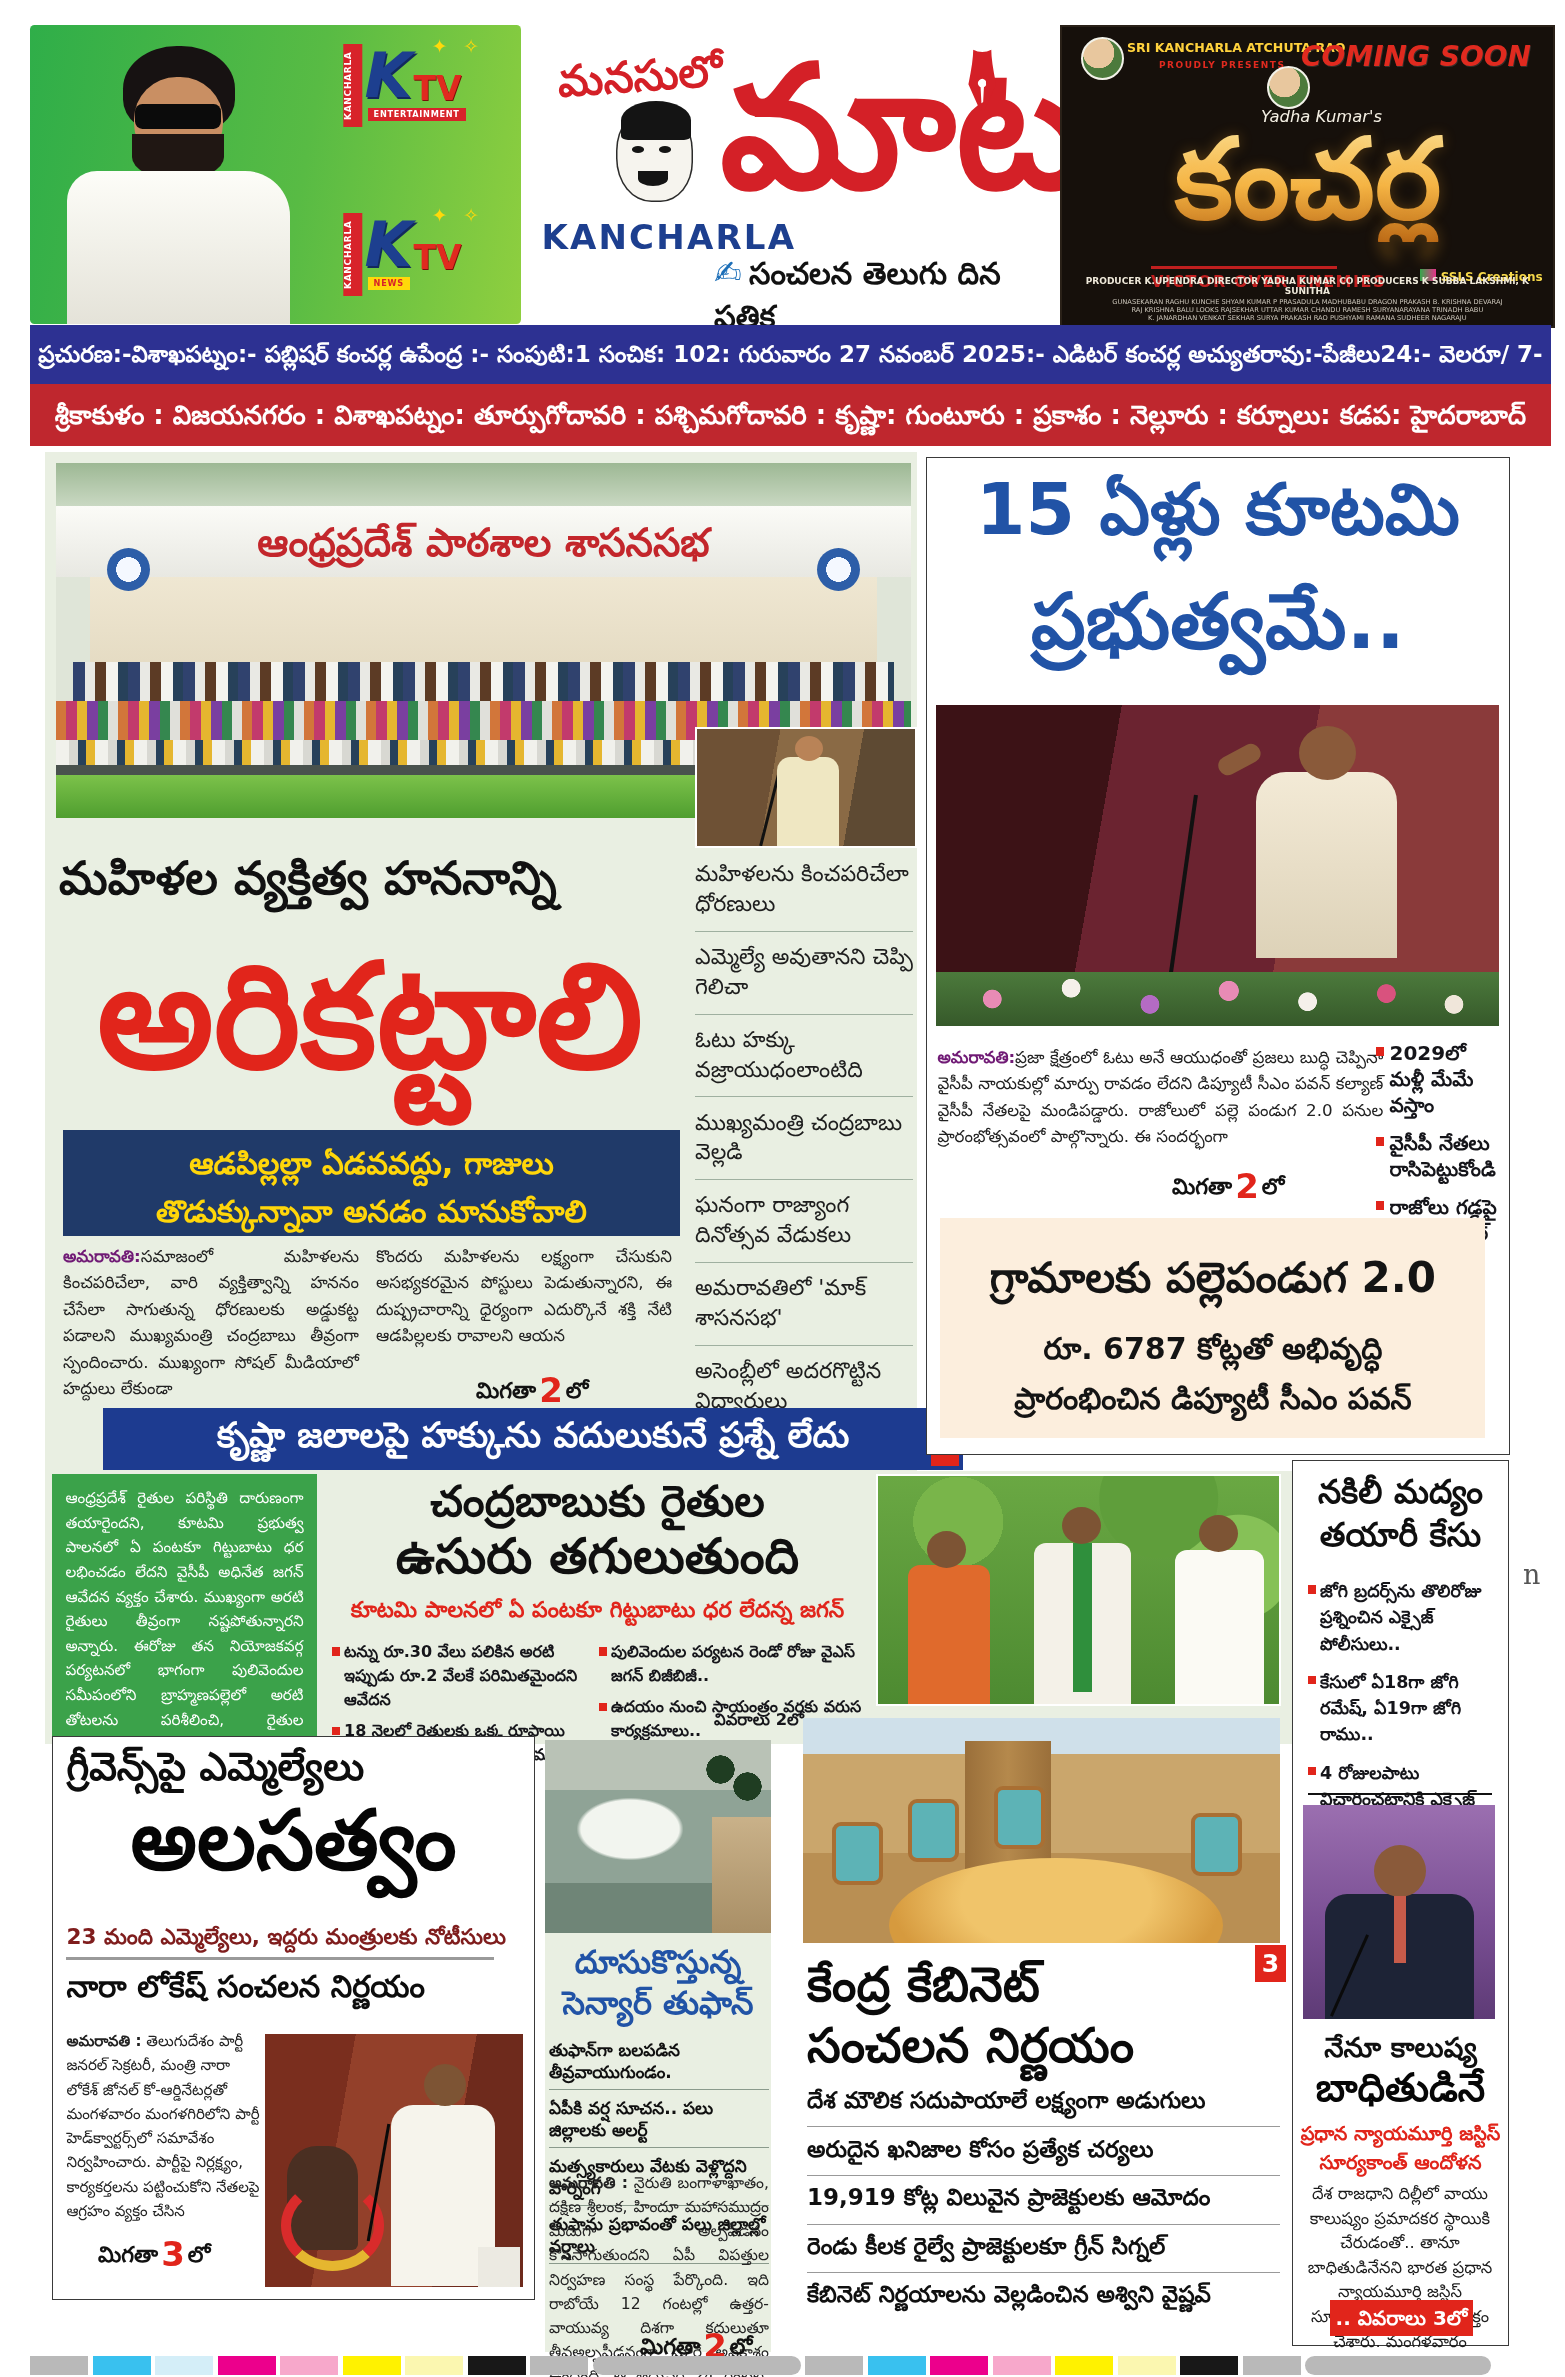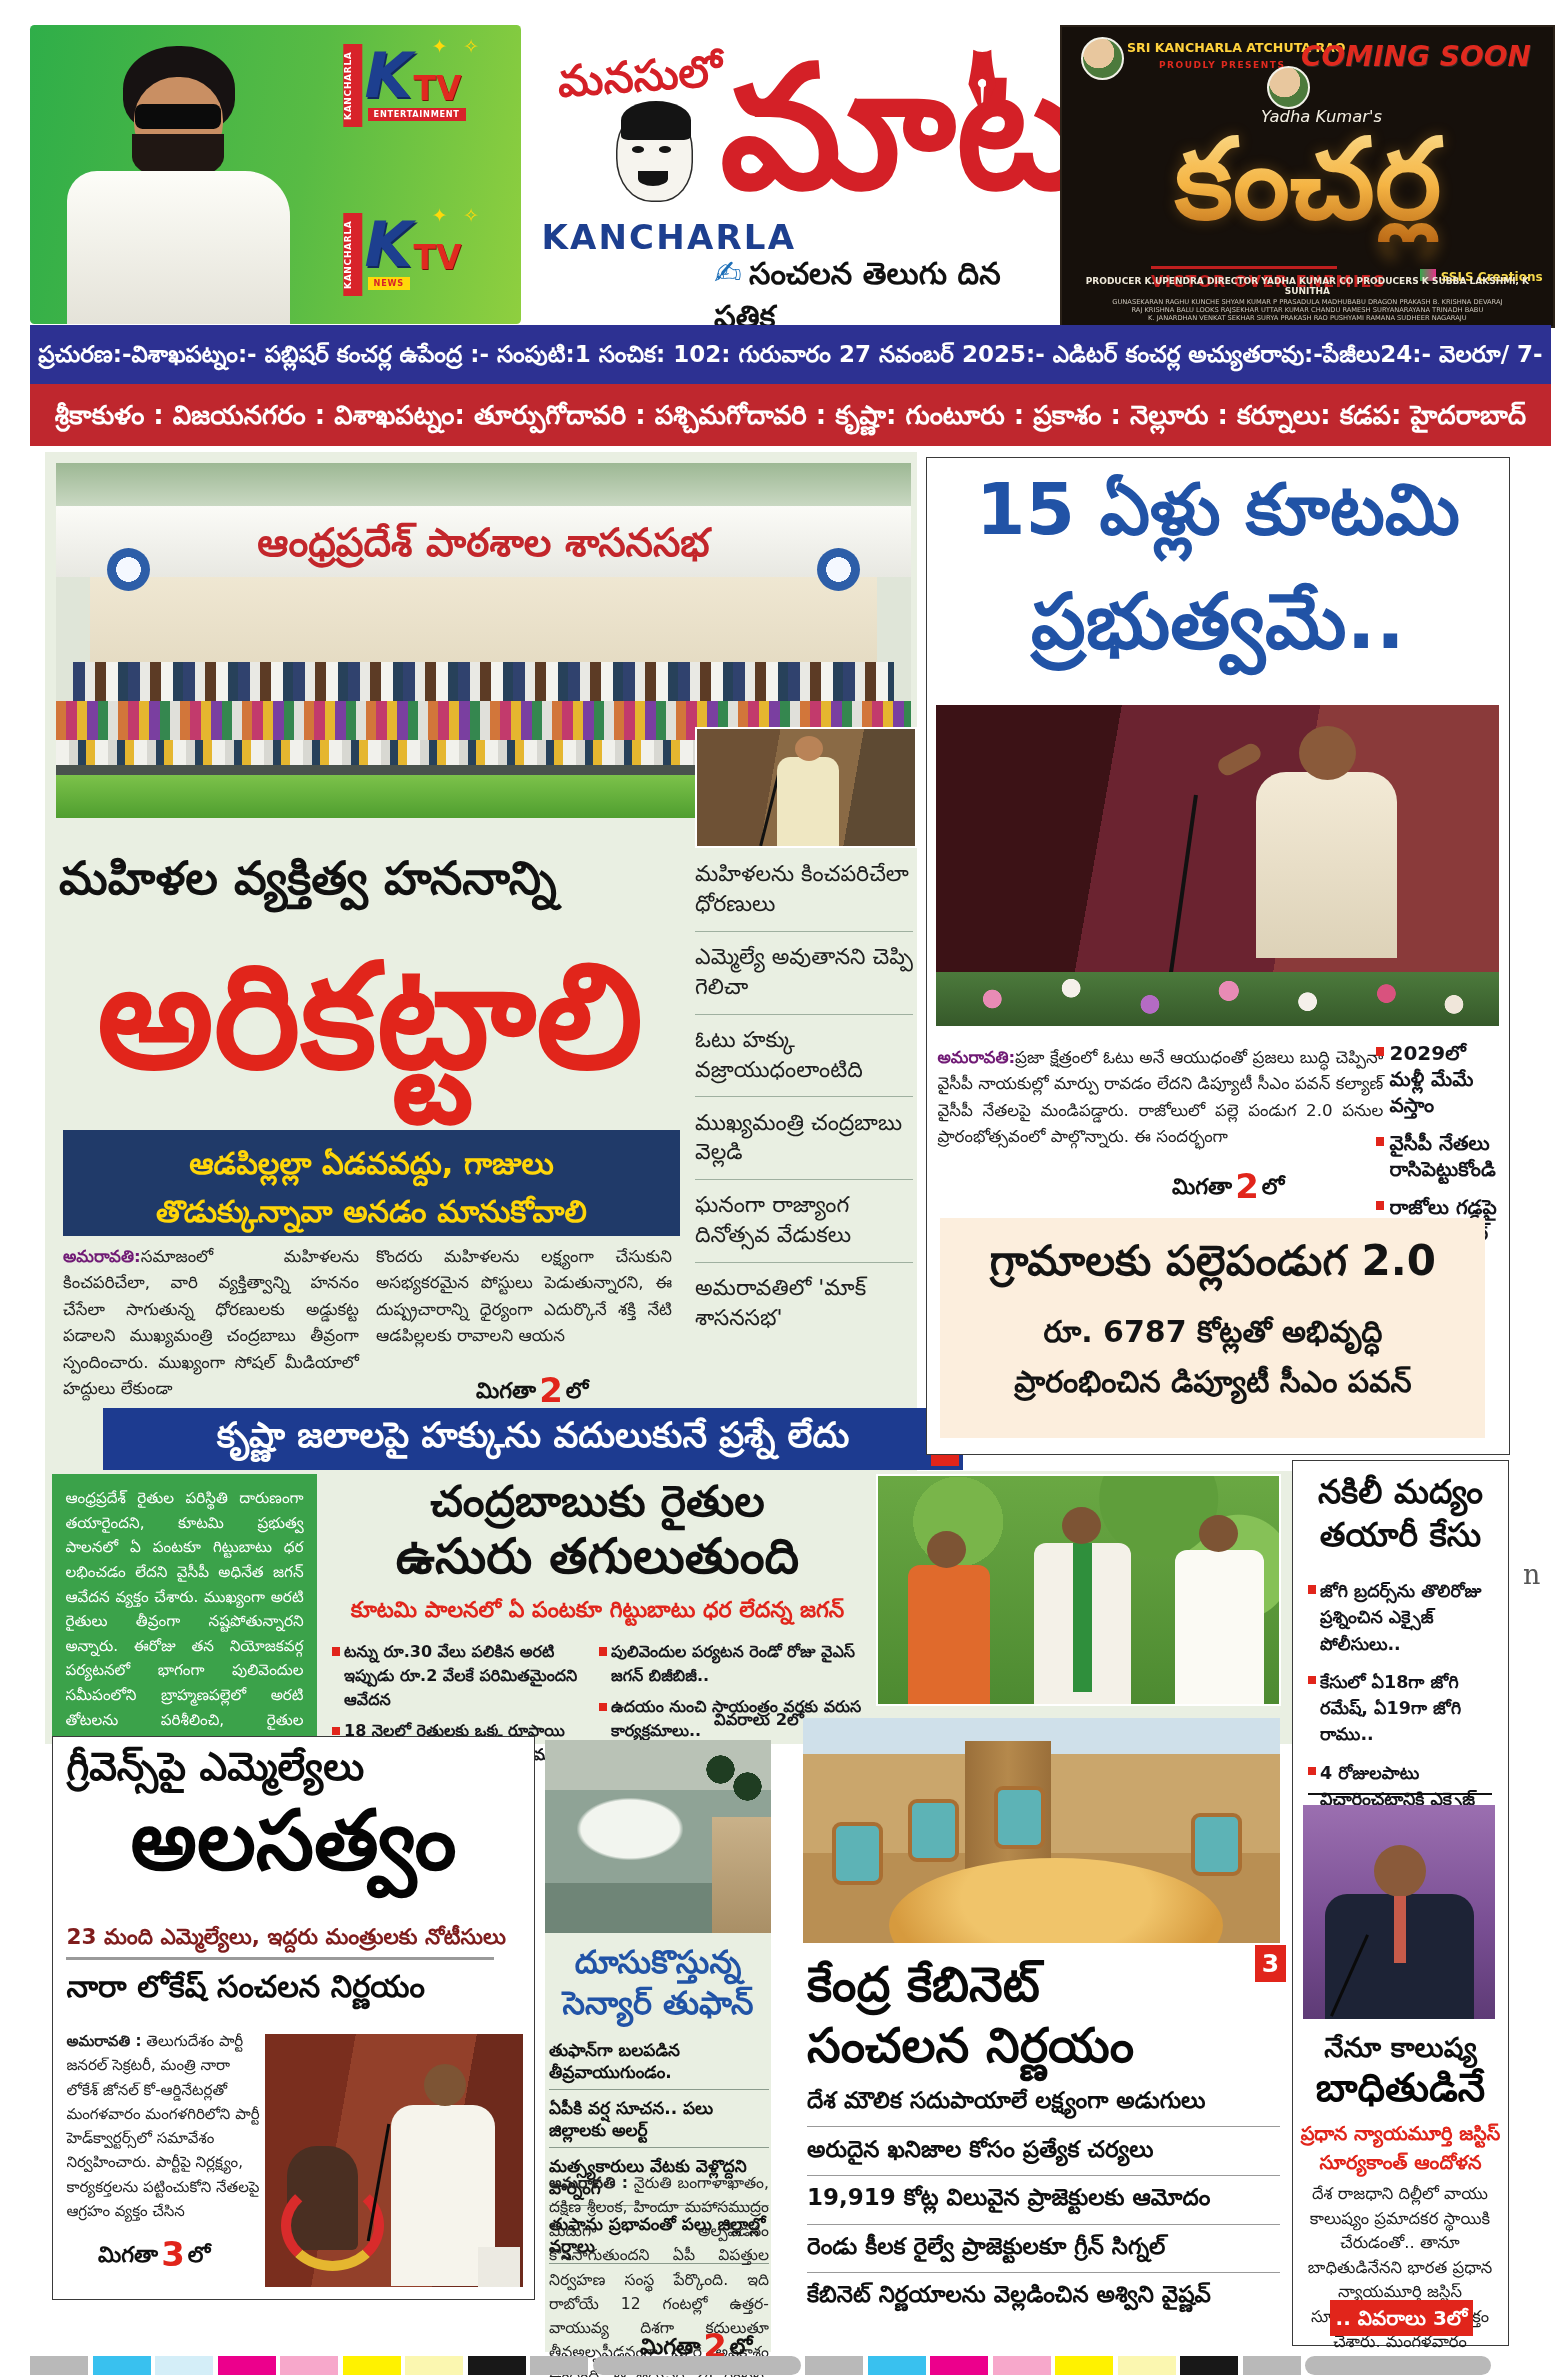--- a/index.html
+++ b/index.html
@@ -126,21 +126,21 @@
      background:radial-gradient(circle at 10% 50%,#e88bb5 0 9px,transparent 9.7px),radial-gradient(circle at 24% 30%,#f5f0ea 0 9px,transparent 9.7px),
        radial-gradient(circle at 38% 60%,#b46bc4 0 9px,transparent 9.7px),radial-gradient(circle at 52% 35%,#e88bb5 0 9.7px,transparent 10.4px),
        radial-gradient(circle at 66% 55%,#f5f0ea 0 9px,transparent 9.7px),radial-gradient(circle at 80% 40%,#d9527e 0 9px,transparent 9.7px),
        radial-gradient(circle at 92% 60%,#f0e6da 0 9px,transparent 9.7px),linear-gradient(#4c7a3c,#36592a);}
   #rp-body{position:absolute;left:10.4px;top:586px;width:446px;height:149px;}
   #rp-more{position:absolute;left:245px;top:708px;}
   #rp-bullets{position:absolute;left:461px;top:582px;width:113px;}
   .rp-item{position:relative;font-size:20px;line-height:1.3;font-weight:700;color:#15151a;margin-bottom:12px;padding-left:1.5px;}
   .sq{position:absolute;left:-12px;top:7.4px;width:8.2px;height:8.2px;background:var(--accent-red,#e1251b);}
   #peach-box{position:absolute;left:13.4px;top:760px;width:545px;height:220px;background:var(--peach,#fceedd);text-align:center;}
-  #peach-t{margin-top:18px;font-size:42px;font-weight:700;color:#141414;}
+  #peach-t{margin-top:35px;font-size:42px;font-weight:700;color:#141414;}
   #peach-s1{margin-top:19.3px;font-size:30px;font-weight:700;color:#141414;}
   #peach-s2{margin-top:7.4px;font-size:30px;font-weight:700;color:#141414;}
 
   
   #green-box{left:52px;top:1474px;width:265px;height:265px;background:var(--green-box,#3ba24a);color:#fff;
      font-size:15.2px;line-height:1.62;text-align:justify;padding:12px 13.4px;box-sizing:border-box;}
   #farm-h1{left:327px;top:1476px;width:541px;text-align:center;font-size:43px;font-weight:900;color:#101010;}
   #farm-h2{left:327px;top:1528px;width:541px;text-align:center;font-size:49px;font-weight:900;color:#101010;}
   #farm-sub{left:327px;top:1597px;width:541px;text-align:center;font-size:22px;font-weight:700;color:var(--accent-red,#e1251b);}
   .farm-item{position:relative;font-size:16px;line-height:1.5;font-weight:600;color:#15151a;margin-bottom:7.4px;}
@@ -331,20 +331,21 @@
     <span>మిగతా</span><span class="num">2</span><span>లో</span>
   </div>
 
   <div class="abs" id="side-list">
     <div class="side-item">మహిళలను కించపరిచేలా ధోరణులు</div>
     <div class="side-item">ఎమ్మెల్యే అవుతానని చెప్పి గెలిచా</div>
     <div class="side-item">ఓటు హక్కు వజ్రాయుధంలాంటిది</div>
     <div class="side-item">ముఖ్యమంత్రి చంద్రబాబు వెల్లడి</div>
     <div class="side-item">ఘనంగా రాజ్యాంగ దినోత్సవ వేడుకలు</div>
     <div class="side-item">అమరావతిలో 'మాక్ శాసనసభ'</div>
+    <div class="side-item">అసెంబ్లీలో అదరగొట్టిన విద్యార్థులు</div>
   </div>
 
   <div class="abs" id="krishna-banner">
     <div class="txt">కృష్ణా జలాలపై హక్కును వదులుకునే ప్రశ్నే లేదు</div>
     <div class="pagebox" id="krishna-page">2</div>
   </div>
 
   <div class="abs" id="right-panel">
     <div id="rp-h1">15 ఏళ్లు కూటమి</div>
     <div id="rp-h2">ప్రభుత్వమే..</div>

